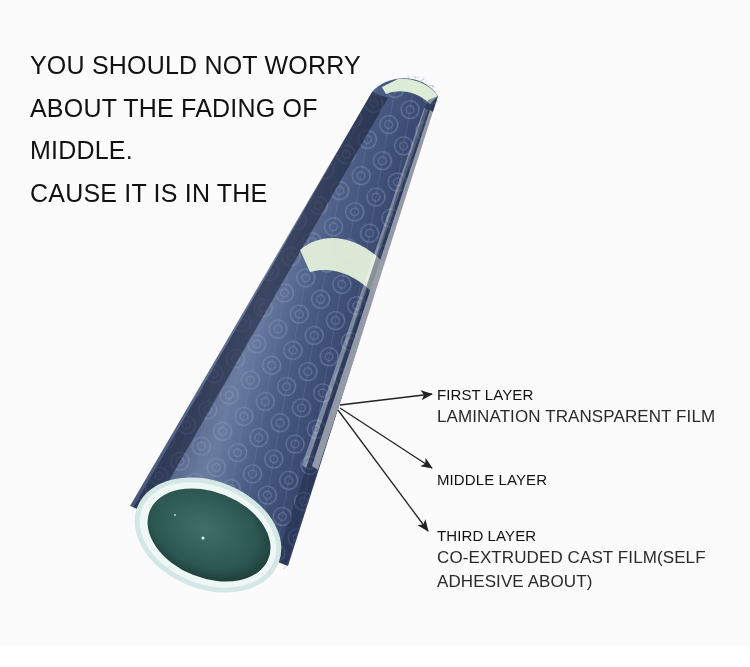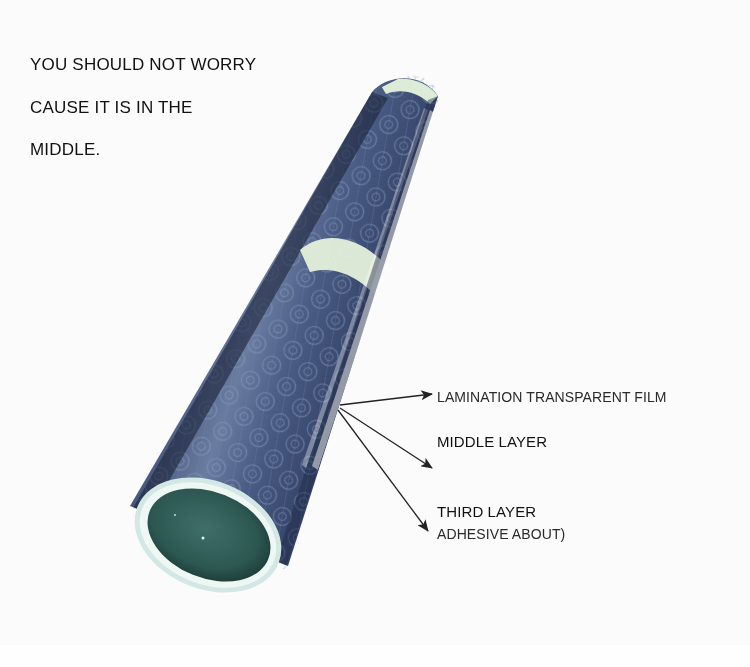--- a/index.html
+++ b/index.html
@@ -15,21 +15,21 @@
     }
     .bottom-band {
       position: absolute; left: 0; top: 645px; width: 750px; height: 22px;
       background: #fefefe;
     }
     .headline {
       position: absolute; left: 30px; top: 44px; width: 300px;
     }
     .headline-line {
       display: block;
-      font-size: 17px;
+      font-size: 25px;
       line-height: 42.5px;
       color: #111;
       letter-spacing: 0.2px;
       white-space: nowrap;
     }
     .scene {
       position: absolute; left: 0; top: 0; width: 750px; height: 667px;
     }
     .layer-label {
       position: absolute; left: 437px;
@@ -37,29 +37,29 @@
     .layer-title {
       display: block;
       font-size: 15px;
       color: #111;
       line-height: 20px;
       white-space: nowrap;
       letter-spacing: 0.1px;
     }
     .layer-desc {
       display: block;
-      font-size: 14px;
+      font-size: 17px;
       color: #2a2a2a;
       line-height: 24px;
       white-space: nowrap;
       letter-spacing: 0.1px;
     }
     .layer-first { top: 385px; }
-    .layer-middle { top: 432px; text-align: right; }
-    .layer-third { top: 502px; }
+    .layer-middle { top: 470px; text-align: right; }
+    .layer-third { top: 526px; }
   </style>
 </head>
 <body>
 
 <div class="frame"></div>
 <div class="bottom-band"></div>
 
 <svg class="scene" width="750" height="667" viewBox="0 0 750 667" xmlns="http://www.w3.org/2000/svg">
   <defs>
     <linearGradient id="bodyGrad" x1="0" y1="0" x2="1" y2="0" gradientTransform="rotate(28 0.5 0.5)">
@@ -116,28 +116,31 @@
 
   <g stroke="#222" stroke-width="1.3" fill="none">
     <line x1="340" y1="405" x2="432" y2="394" marker-end="url(#arrowHead)"></line>
     <line x1="340" y1="408" x2="432" y2="468" marker-end="url(#arrowHead)"></line>
     <line x1="338" y1="410" x2="428" y2="531" marker-end="url(#arrowHead)"></line>
   </g>
 </svg>
 
 <div class="headline">
   <span class="headline-line">YOU SHOULD NOT WORRY</span>
+  <span class="headline-line">ABOUT THE FADING OF</span>
+  <span class="headline-line">MIDDLE.</span>
   <span class="headline-line">CAUSE IT IS IN THE</span>
-  <span class="headline-line">MIDDLE.</span>
 </div>
 
 <div class="layer-label layer-first">
+  <span class="layer-title">FIRST LAYER</span>
   <span class="layer-desc">LAMINATION TRANSPARENT FILM</span>
 </div>
 
 <div class="layer-label layer-middle">
   <span class="layer-title">MIDDLE LAYER</span>
 </div>
 
 <div class="layer-label layer-third">
   <span class="layer-title">THIRD LAYER</span>
+  <span class="layer-desc">CO-EXTRUDED CAST FILM(SELF</span>
   <span class="layer-desc">ADHESIVE ABOUT)</span>
 </div>
 
 </body></html>

